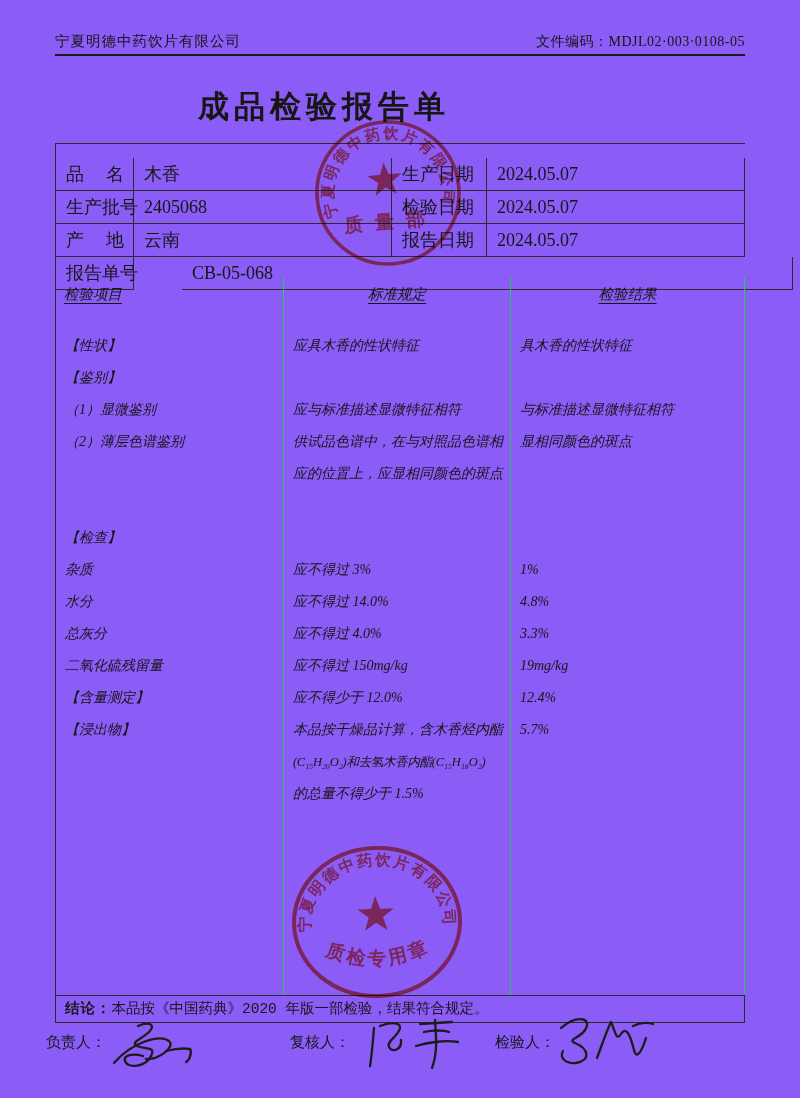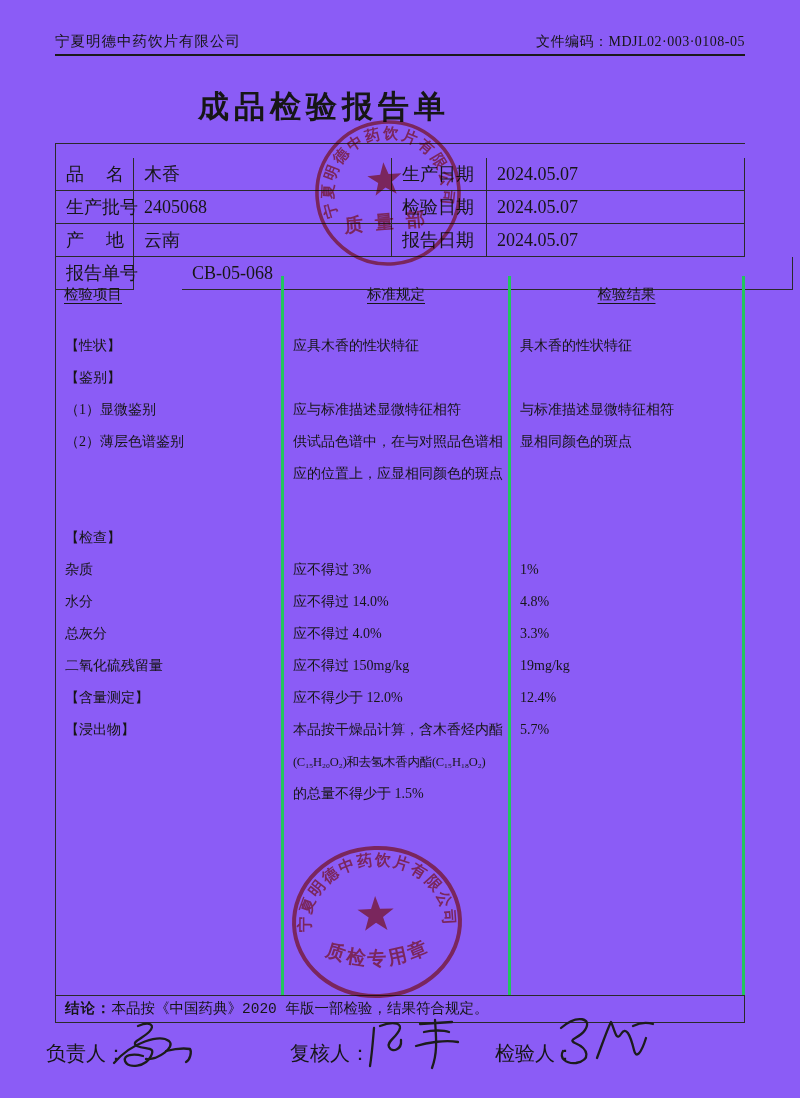--- a/index.html
+++ b/index.html
@@ -23,36 +23,36 @@
           border-top:1px solid #2a2a2a; border-left:1px solid #2a2a2a; }
   .irow { display:grid; grid-template-columns:78px 258px 95px 258px; height:33px; }
   .irow.last { grid-template-columns:78px 611px;gap:48px; }
   .icell { border-right:1px solid #2a2a2a; border-bottom:1px solid #2a2a2a;
            font-size:18px; line-height:32px; padding:0 10px; white-space:nowrap; overflow:visible;margin-top:14px; }
   .jlabel { display:inline-block; width:58px; text-align:justify; text-align-last:justify; }
 
   
   .main { position:absolute; left:55px; top:276px; width:690px; height:719px;
           border-left:1px solid #2a2a2a; display:grid; grid-template-columns:228px 227px 234px; }
-  .col { border-right:3px solid #22c55e; overflow:hidden; }
+  .col { border-right:1px solid #22c55e; overflow:hidden;font-style:italic; }
   .col-header { height:30px; line-height:36px; font-size:14.5px; }
   .col-header.left { text-align:left; padding-left:8px; }
   .col-header.center { text-align:center; }
   .uline { text-decoration:underline; text-underline-offset:4px; }
   .body-lines { margin-top:24px; }
   .tline { height:32px; line-height:32px; font-size:14px; padding:0 9px; white-space:nowrap; }
   .tline.small { font-size:12.5px; letter-spacing:-.3px; }
 
   
   .conclusion { position:absolute; left:55px; top:995px; width:690px; height:28px;
                 border:1px solid #2a2a2a; font-size:14.5px; line-height:26px; padding:0 9px; white-space:nowrap;font-family:Liberation Mono, monospace; }
   .conclusion b { letter-spacing:1px; }
 
   
-  .signer-label { position:absolute; top:1033px; font-size:20px;margin-top:7px; }
+  .signer-label { position:absolute; top:1033px; font-size:15px; }
   .sig { position:absolute; }
   .sig path { fill:none; stroke:#1c1c1c; stroke-width:2.3; stroke-linecap:round; stroke-linejoin:round; }
 
   
   .stamp { position:absolute; mix-blend-mode:multiply; opacity:.82; }
   .stamp text { font-family:"Liberation Serif","DejaVu Serif",serif; font-weight:bold; }
 </style>
 </head>
 <body>
 

